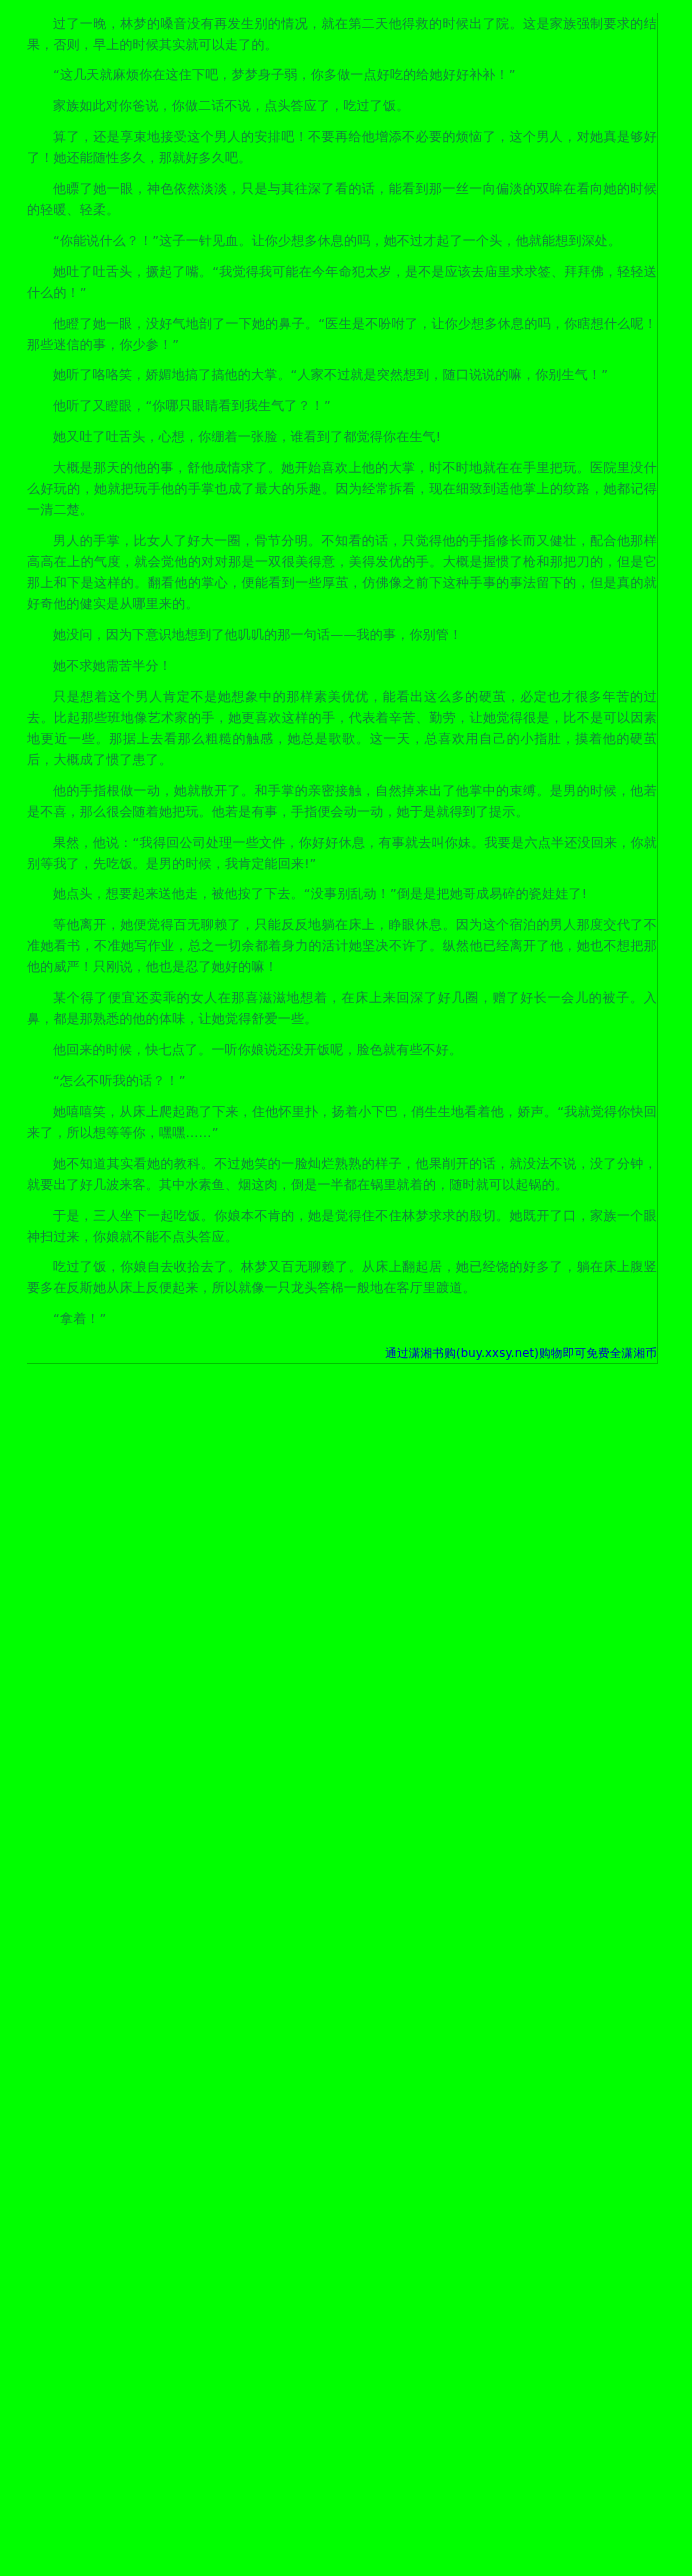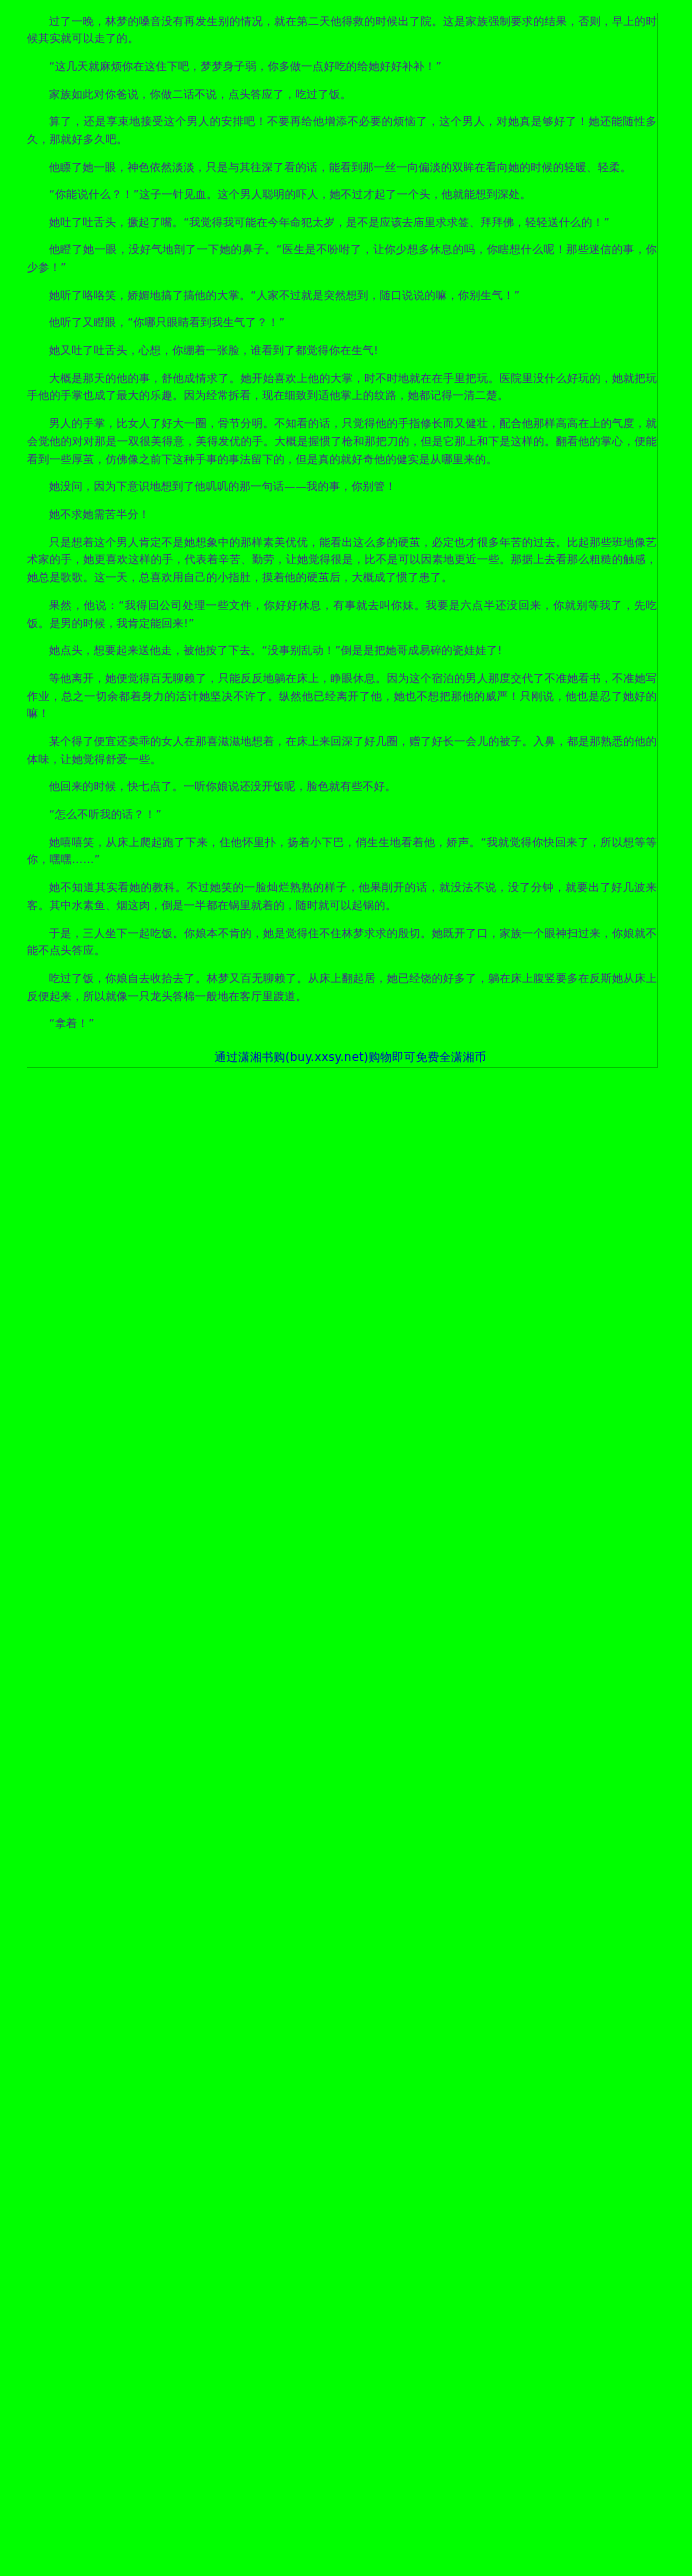--- a/index.html
+++ b/index.html
@@ -21,62 +21,63 @@
     position: relative;
   }
   .content {
     border: 0.9px solid #00c000;
     border-top: none;
     border-left: none;
     box-sizing: border-box;
     padding: 0;
   }
   .para {
-    color: #4c1d95;
-    font-size: 11px;
+    color: #15803d;
+    font-size: 13px;
     line-height: 1.62;
     text-align: justify;
     margin: 0 0 9.8px 0;
     text-indent: 2em;
     letter-spacing: 0.2px;
     font-family: "DejaVu Sans", sans-serif;
   }
   .footer-note {
     color: #0000cc;
     font-size: 11.6px;
     line-height: 1.5;
     margin: 16px 0 0 17px;
     text-indent: 0;
-    text-align: center;
+    text-align: right;
   }
   .short {
     text-indent: 2em;
   }
 </style>
 </head>
 <body>
 
 <div class="page">
   <div class="content">
     <p class="para">过了一晚，林梦的嗓音没有再发生别的情况，就在第二天他得救的时候出了院。这是家族强制要求的结果，否则，早上的时候其实就可以走了的。</p>
     <p class="para">“这几天就麻烦你在这住下吧，梦梦身子弱，你多做一点好吃的给她好好补补！”</p>
     <p class="para">家族如此对你爸说，你做二话不说，点头答应了，吃过了饭。</p>
     <p class="para">算了，还是享束地接受这个男人的安排吧！不要再给他增添不必要的烦恼了，这个男人，对她真是够好了！她还能随性多久，那就好多久吧。</p>
     <p class="para">他瞟了她一眼，神色依然淡淡，只是与其往深了看的话，能看到那一丝一向偏淡的双眸在看向她的时候的轻暖、轻柔。</p>
-    <p class="para">“你能说什么？！”这子一针见血。这个男人聪明的吓人，她不过才起了一个头，他就能想到深处。</p>
+    <p class="para">“你能说什么？！”这子一针见血。让你少想多休息的吗，她不过才起了一个头，他就能想到深处。</p>
     <p class="para">她吐了吐舌头，撅起了嘴。“我觉得我可能在今年命犯太岁，是不是应该去庙里求求签、拜拜佛，轻轻送什么的！”</p>
     <p class="para">他瞪了她一眼，没好气地剖了一下她的鼻子。“医生是不吩咐了，让你少想多休息的吗，你瞎想什么呢！那些迷信的事，你少参！”</p>
     <p class="para">她听了咯咯笑，娇媚地搞了搞他的大掌。“人家不过就是突然想到，随口说说的嘛，你别生气！”</p>
     <p class="para">他听了又瞪眼，“你哪只眼睛看到我生气了？！”</p>
     <p class="para">她又吐了吐舌头，心想，你绷着一张脸，谁看到了都觉得你在生气!</p>
     <p class="para">大概是那天的他的事，舒他成情求了。她开始喜欢上他的大掌，时不时地就在在手里把玩。医院里没什么好玩的，她就把玩手他的手掌也成了最大的乐趣。因为经常拆看，现在细致到适他掌上的纹路，她都记得一清二楚。</p>
     <p class="para">男人的手掌，比女人了好大一圈，骨节分明。不知看的话，只觉得他的手指修长而又健壮，配合他那样高高在上的气度，就会觉他的对对那是一双很美得意，美得发优的手。大概是握惯了枪和那把刀的，但是它那上和下是这样的。翻看他的掌心，便能看到一些厚茧，仿佛像之前下这种手事的事法留下的，但是真的就好奇他的健实是从哪里来的。</p>
     <p class="para">她没问，因为下意识地想到了他叽叽的那一句话——我的事，你别管！</p>
     <p class="para">她不求她需苦半分！</p>
     <p class="para">只是想着这个男人肯定不是她想象中的那样素美优优，能看出这么多的硬茧，必定也才很多年苦的过去。比起那些班地像艺术家的手，她更喜欢这样的手，代表着辛苦、勤劳，让她觉得很是，比不是可以因素地更近一些。那据上去看那么粗糙的触感，她总是歌歌。这一天，总喜欢用自己的小指肚，摸着他的硬茧后，大概成了惯了患了。</p>
+    <p class="para">他的手指根做一动，她就散开了。和手掌的亲密接触，自然掉来出了他掌中的束缚。是男的时候，他若是不喜，那么很会随着她把玩。他若是有事，手指便会动一动，她于是就得到了提示。</p>
     <p class="para">果然，他说：“我得回公司处理一些文件，你好好休息，有事就去叫你妹。我要是六点半还没回来，你就别等我了，先吃饭。是男的时候，我肯定能回来!”</p>
     <p class="para">她点头，想要起来送他走，被他按了下去。“没事别乱动！”倒是是把她哥成易碎的瓷娃娃了!</p>
     <p class="para">等他离开，她便觉得百无聊赖了，只能反反地躺在床上，睁眼休息。因为这个宿泊的男人那度交代了不准她看书，不准她写作业，总之一切余都着身力的活计她坚决不许了。纵然他已经离开了他，她也不想把那他的威严！只刚说，他也是忍了她好的嘛！</p>
     <p class="para">某个得了便宜还卖乖的女人在那喜滋滋地想着，在床上来回深了好几圈，赠了好长一会儿的被子。入鼻，都是那熟悉的他的体味，让她觉得舒爱一些。</p>
     <p class="para">他回来的时候，快七点了。一听你娘说还没开饭呢，脸色就有些不好。</p>
     <p class="para">“怎么不听我的话？！”</p>
     <p class="para">她嘻嘻笑，从床上爬起跑了下来，住他怀里扑，扬着小下巴，俏生生地看着他，娇声。“我就觉得你快回来了，所以想等等你，嘿嘿……”</p>
     <p class="para">她不知道其实看她的教科。不过她笑的一脸灿烂熟熟的样子，他果削开的话，就没法不说，没了分钟，就要出了好几波来客。其中水素鱼、烟这肉，倒是一半都在锅里就着的，随时就可以起锅的。</p>
     <p class="para">于是，三人坐下一起吃饭。你娘本不肯的，她是觉得住不住林梦求求的殷切。她既开了口，家族一个眼神扫过来，你娘就不能不点头答应。</p>
     <p class="para">吃过了饭，你娘自去收拾去了。林梦又百无聊赖了。从床上翻起居，她已经饶的好多了，躺在床上腹竖要多在反斯她从床上反便起来，所以就像一只龙头答棉一般地在客厅里踱道。</p>

